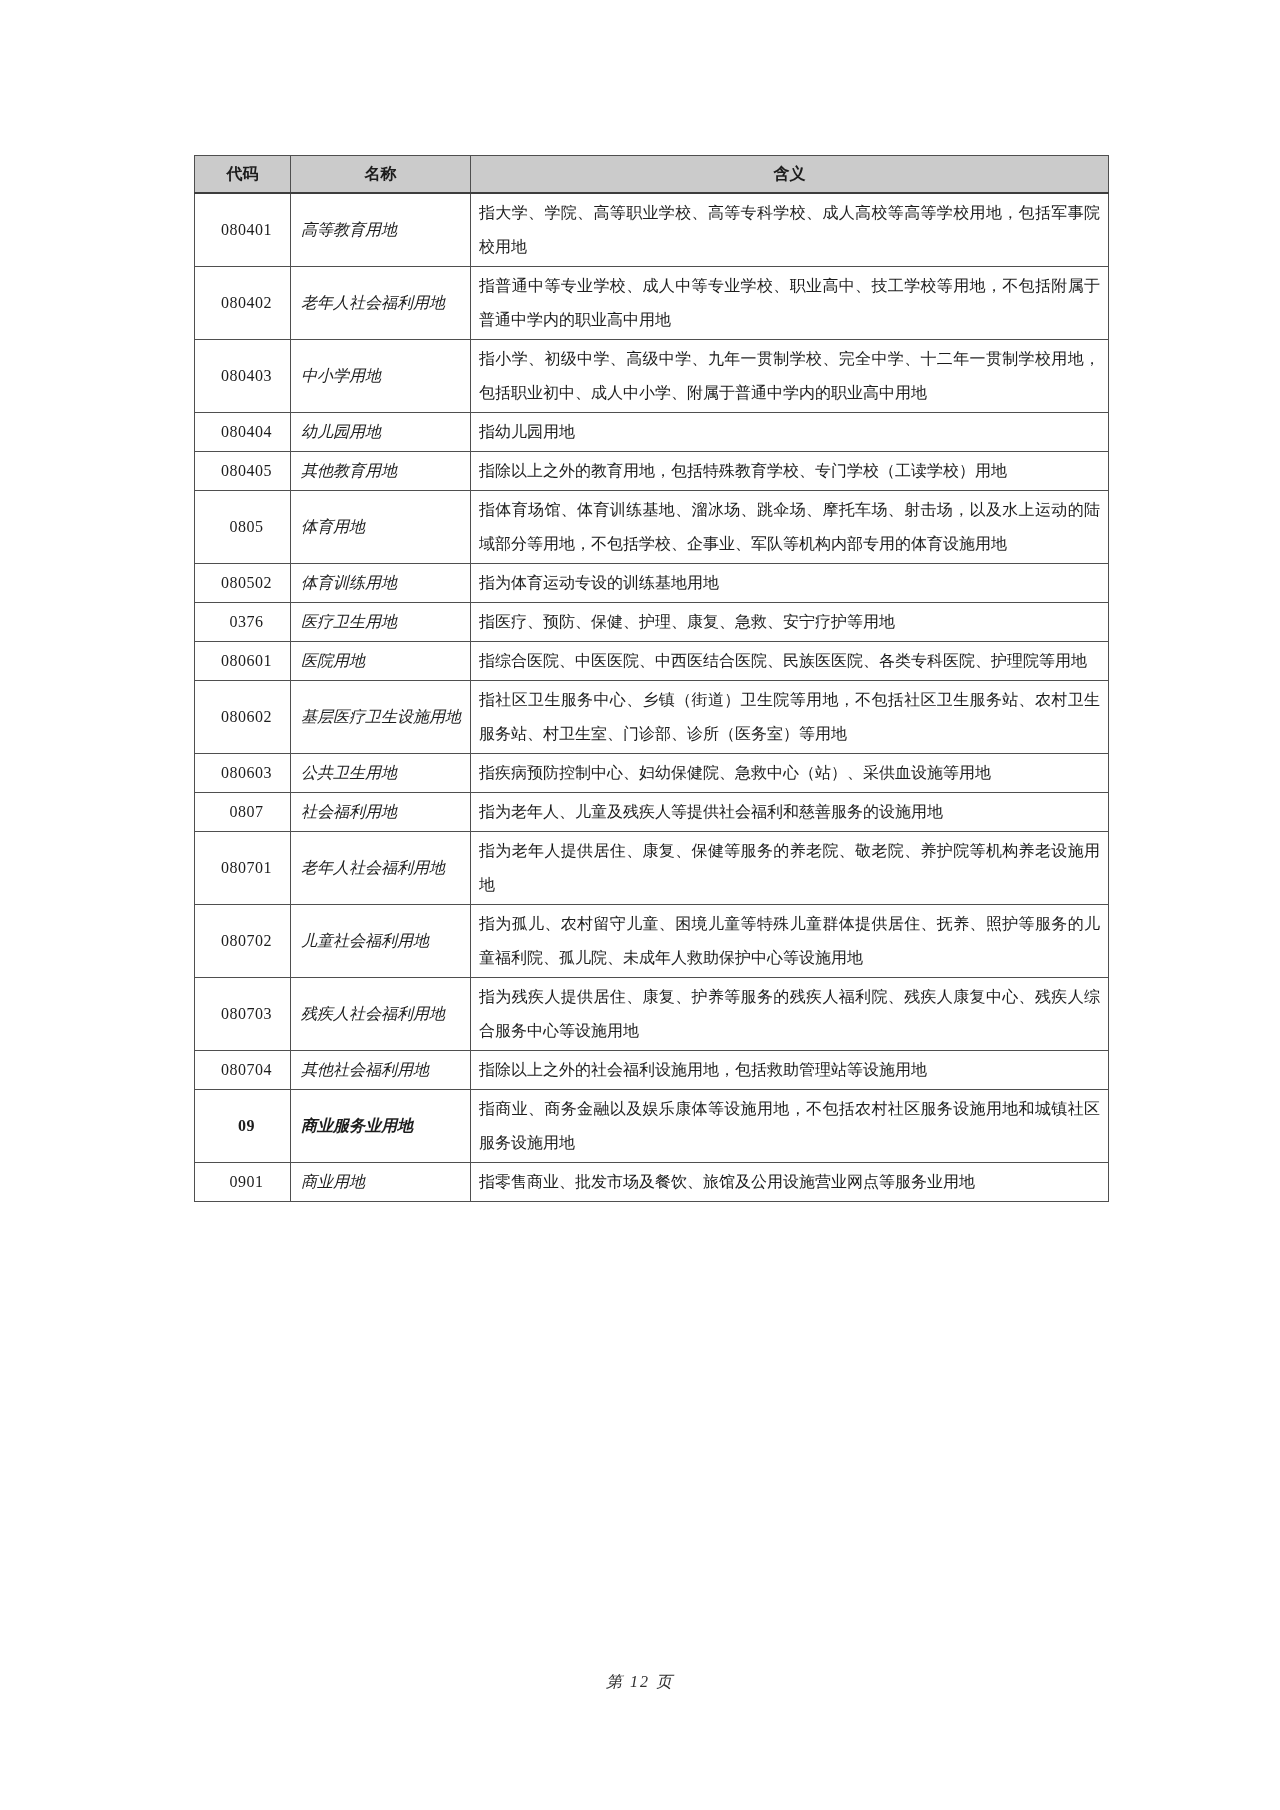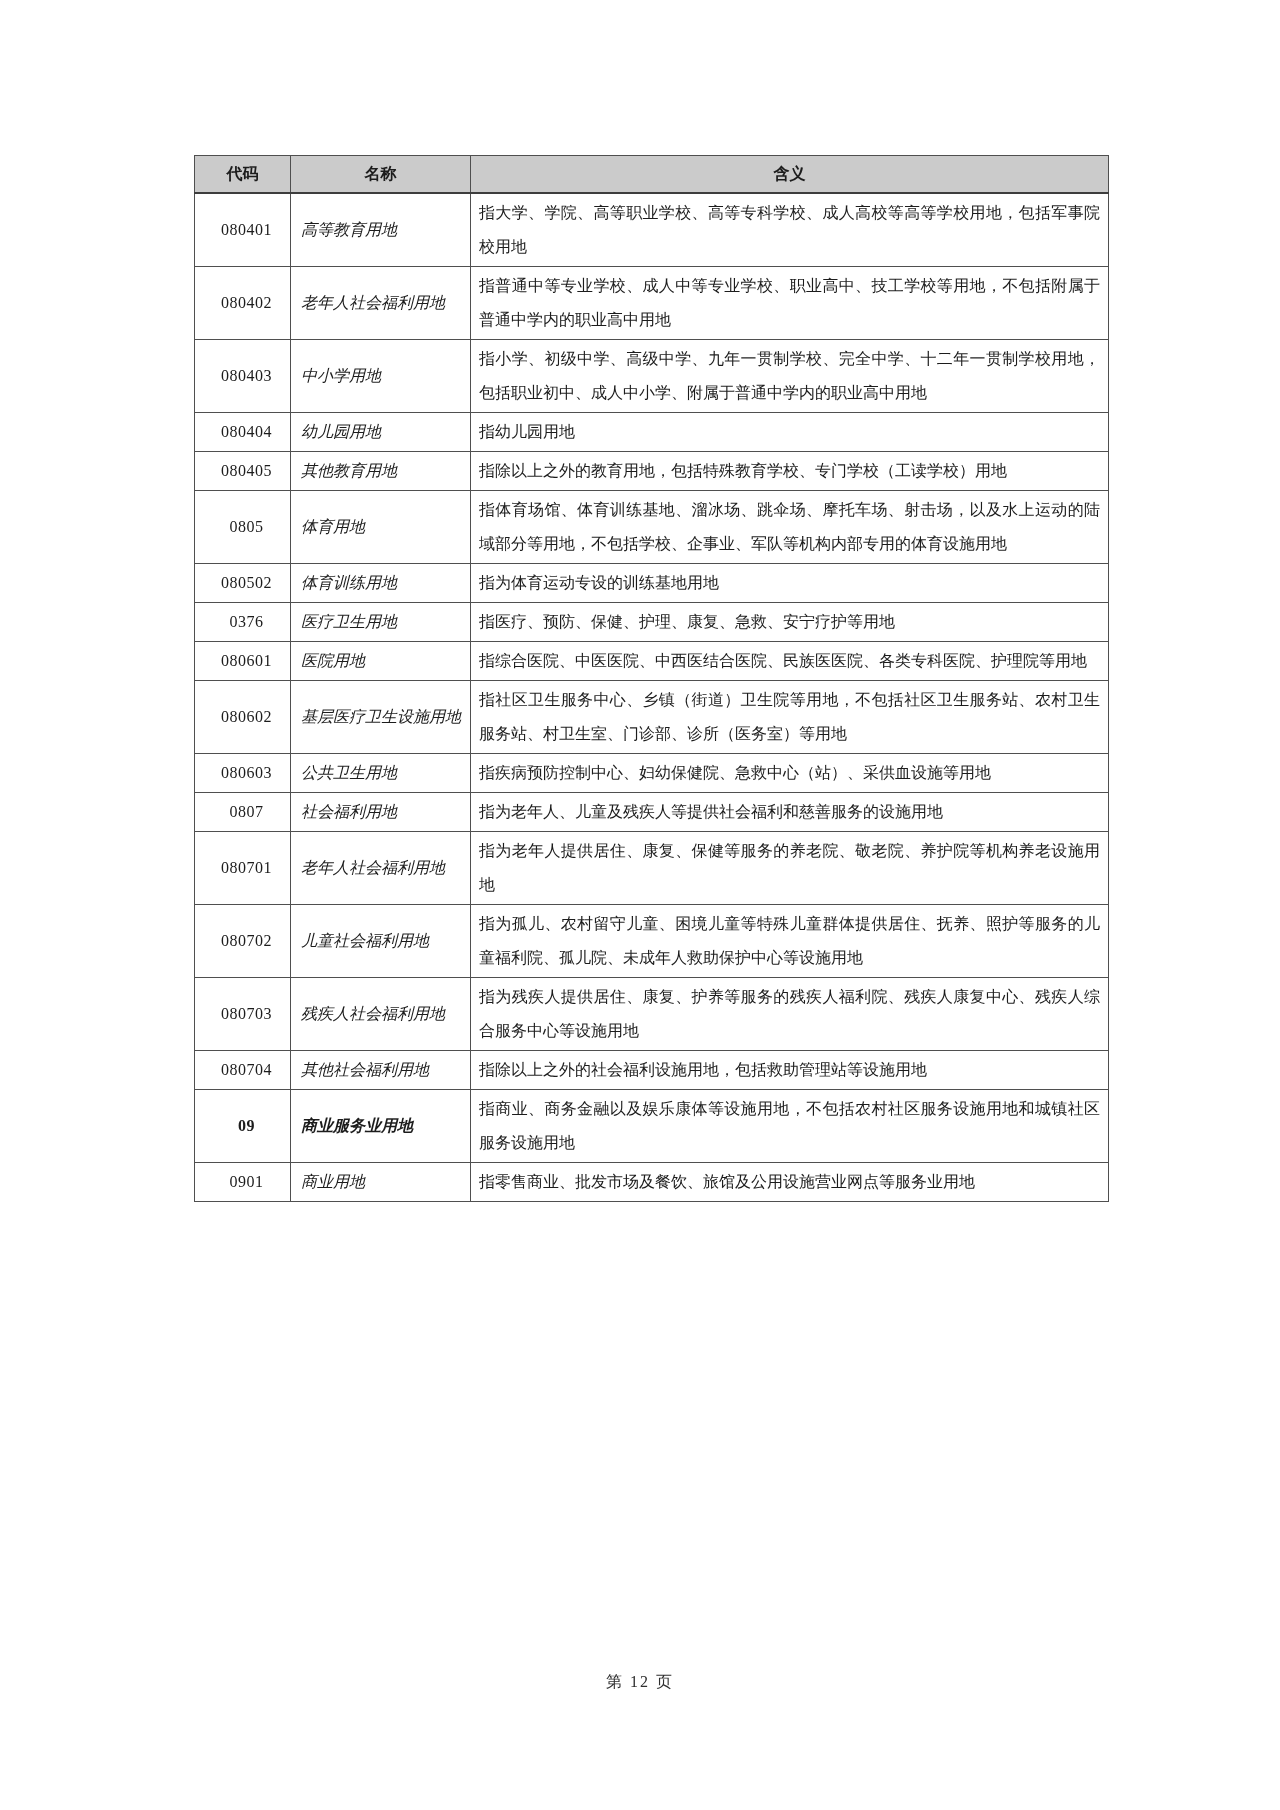--- a/index.html
+++ b/index.html
@@ -61,20 +61,21 @@
   }
   .page-footer {
     position: absolute;
     top: 1672px;
     left: 0;
     width: 100%;
     text-align: center;
     font-size: 16px;
     color: #2e2e2e;
     letter-spacing: 2px;
+    font-style: italic;
   }
 </style>
 </head>
 <body>
 
 <table class="doc-table">
   <colgroup>
     <col class="c-code">
     <col class="c-name">
     <col class="c-meaning">

